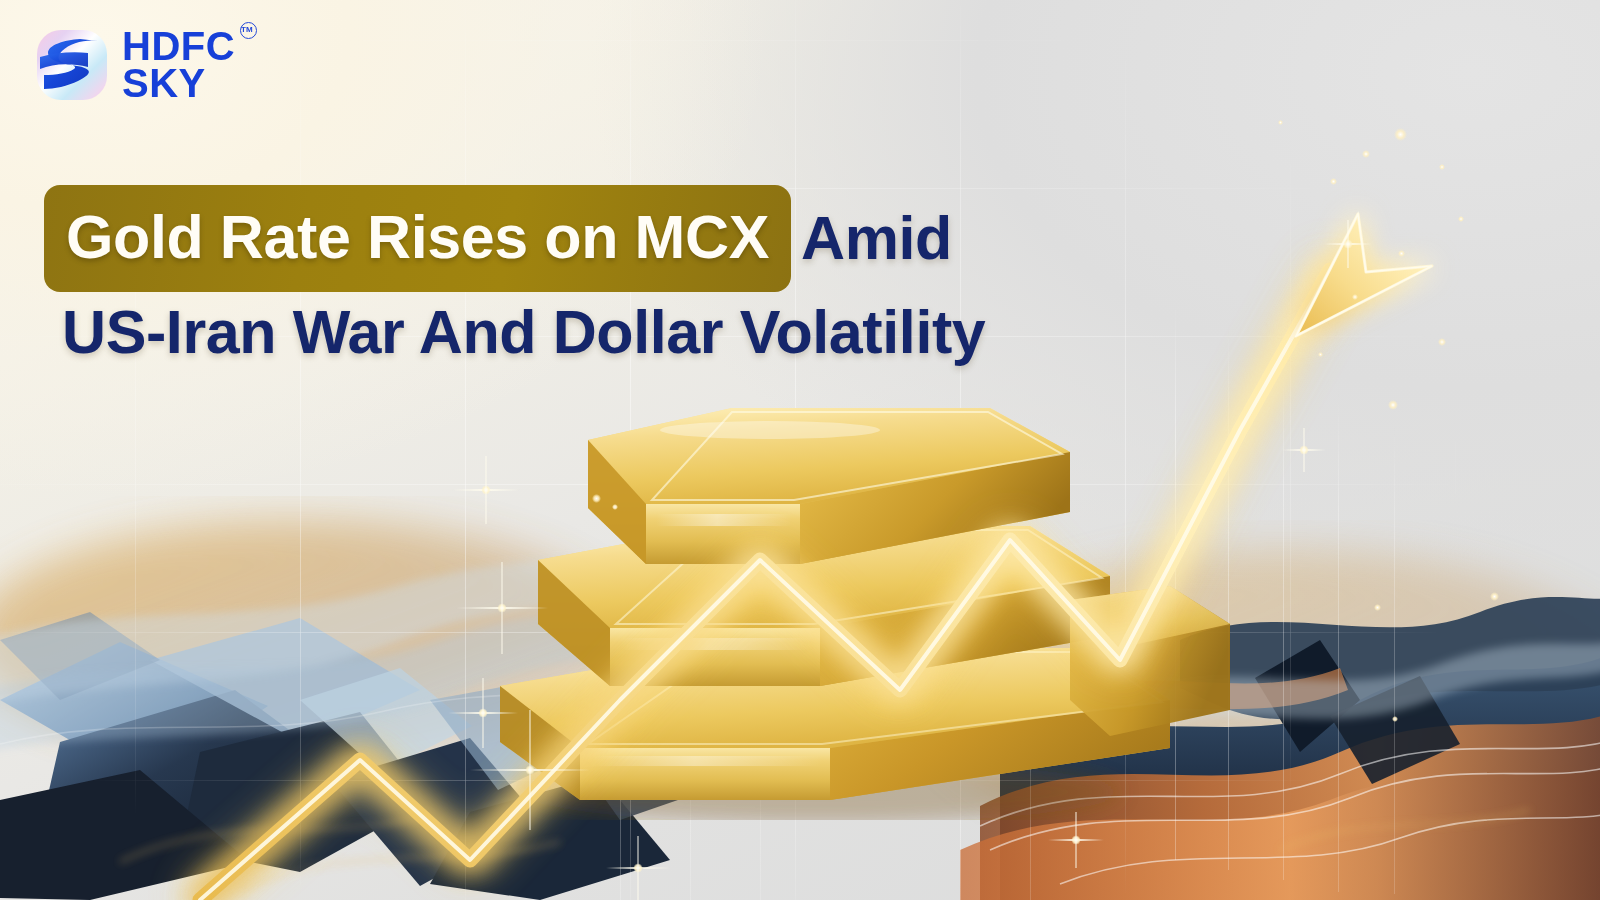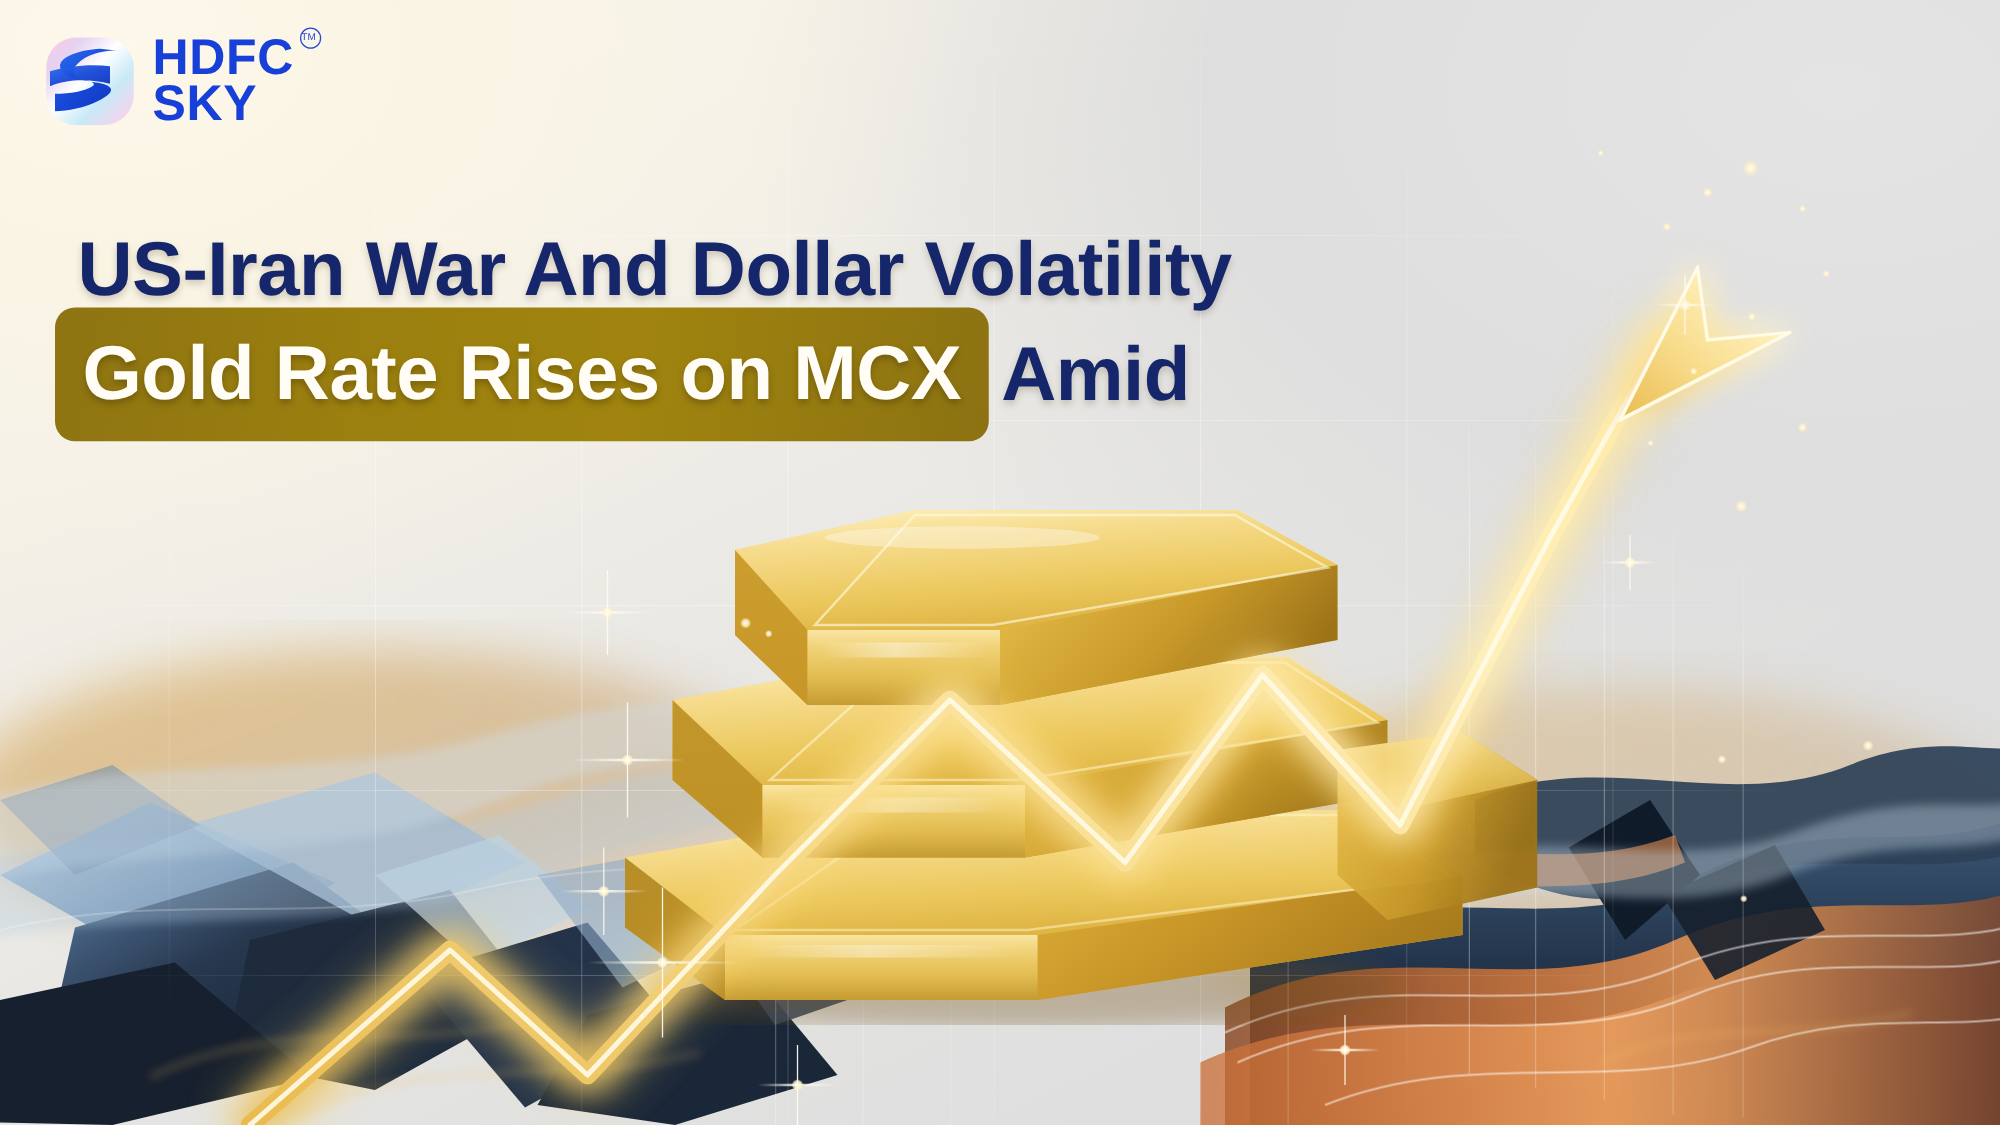--- a/index.html
+++ b/index.html
@@ -76,21 +76,21 @@
   .logo-text { position:relative; line-height:0.92; }
   .logo-text .l1, .logo-text .l2 {
     font-family:"Liberation Sans", sans-serif;
     font-weight:bold; font-size:40px; letter-spacing:0.5px;
     color:#1740d8; display:block;
   }
   .logo-tm {
     position:absolute; right:-22px; top:-6px;
     width:17px; height:17px; border-radius:50%;
     border:1.4px solid #2348d8; color:#2348d8;
-    font-size:8px; font-weight:normal; line-height:14px; text-align:left;
+    font-size:8px; font-weight:bold; line-height:14px; text-align:left;
     font-family:"Liberation Sans", sans-serif;
   }
 
   
   .headline { position:absolute; left:44px; top:185px; width:1200px; }
   .hl-line { display:block; white-space:nowrap; }
   .hl-line1 { margin-bottom:10px; }
   .hl-mark {
     display:inline-block;
     background:linear-gradient(100deg,#8e7412 0%,#9c800f 35%,#a0840f 62%,#8c7212 100%);
@@ -441,21 +441,21 @@
       </svg>
     </span>
     <span class="logo-text">
       <span class="l1">HDFC</span>
       <span class="l2">SKY</span>
       <span class="logo-tm">TM</span>
     </span>
   </div>
 
   <div class="headline">
+    <span class="hl-line hl-line1">
+      <span class="hl-mark">Gold Rate Rises on MCX</span><span class="hl-plain">Amid</span>
+    </span>
     <span class="hl-line hl-line2">
       <span class="hl-plain">US-Iran War And Dollar Volatility</span>
     </span>
-    <span class="hl-line hl-line1">
-      <span class="hl-mark">Gold Rate Rises on MCX</span><span class="hl-plain">Amid</span>
-    </span>
   </div>
 
 </div>
 
 </body></html>

